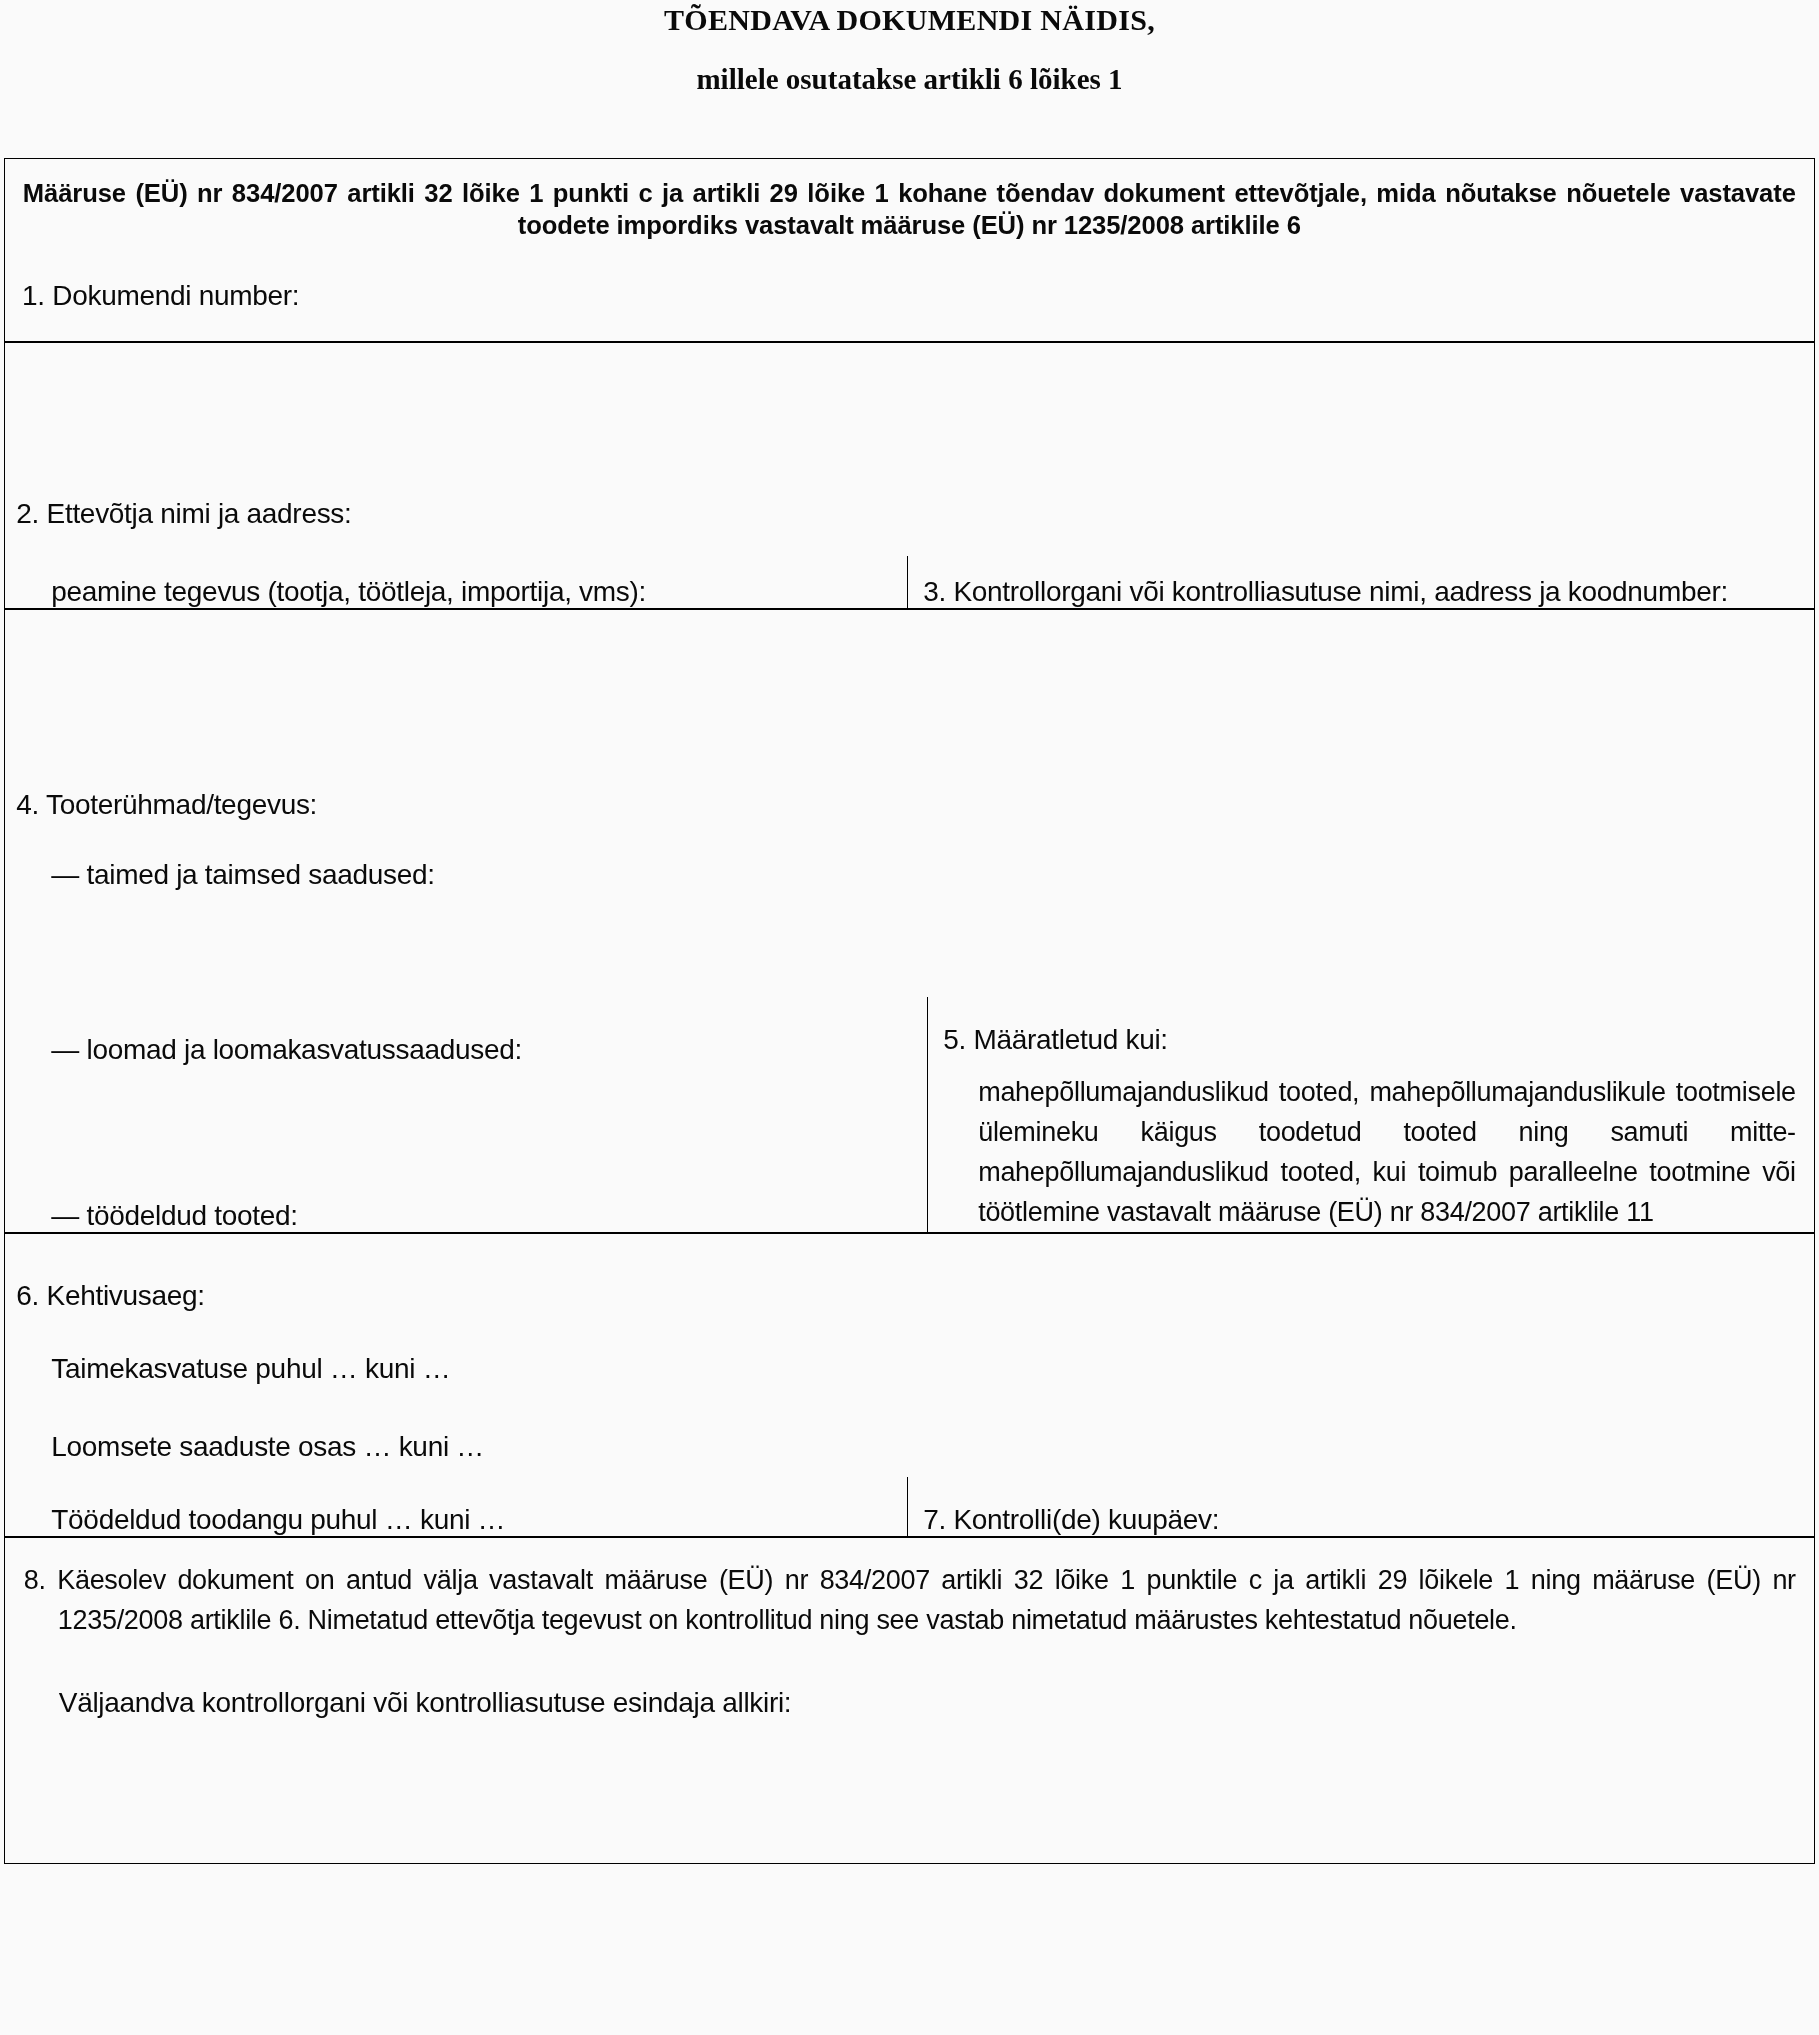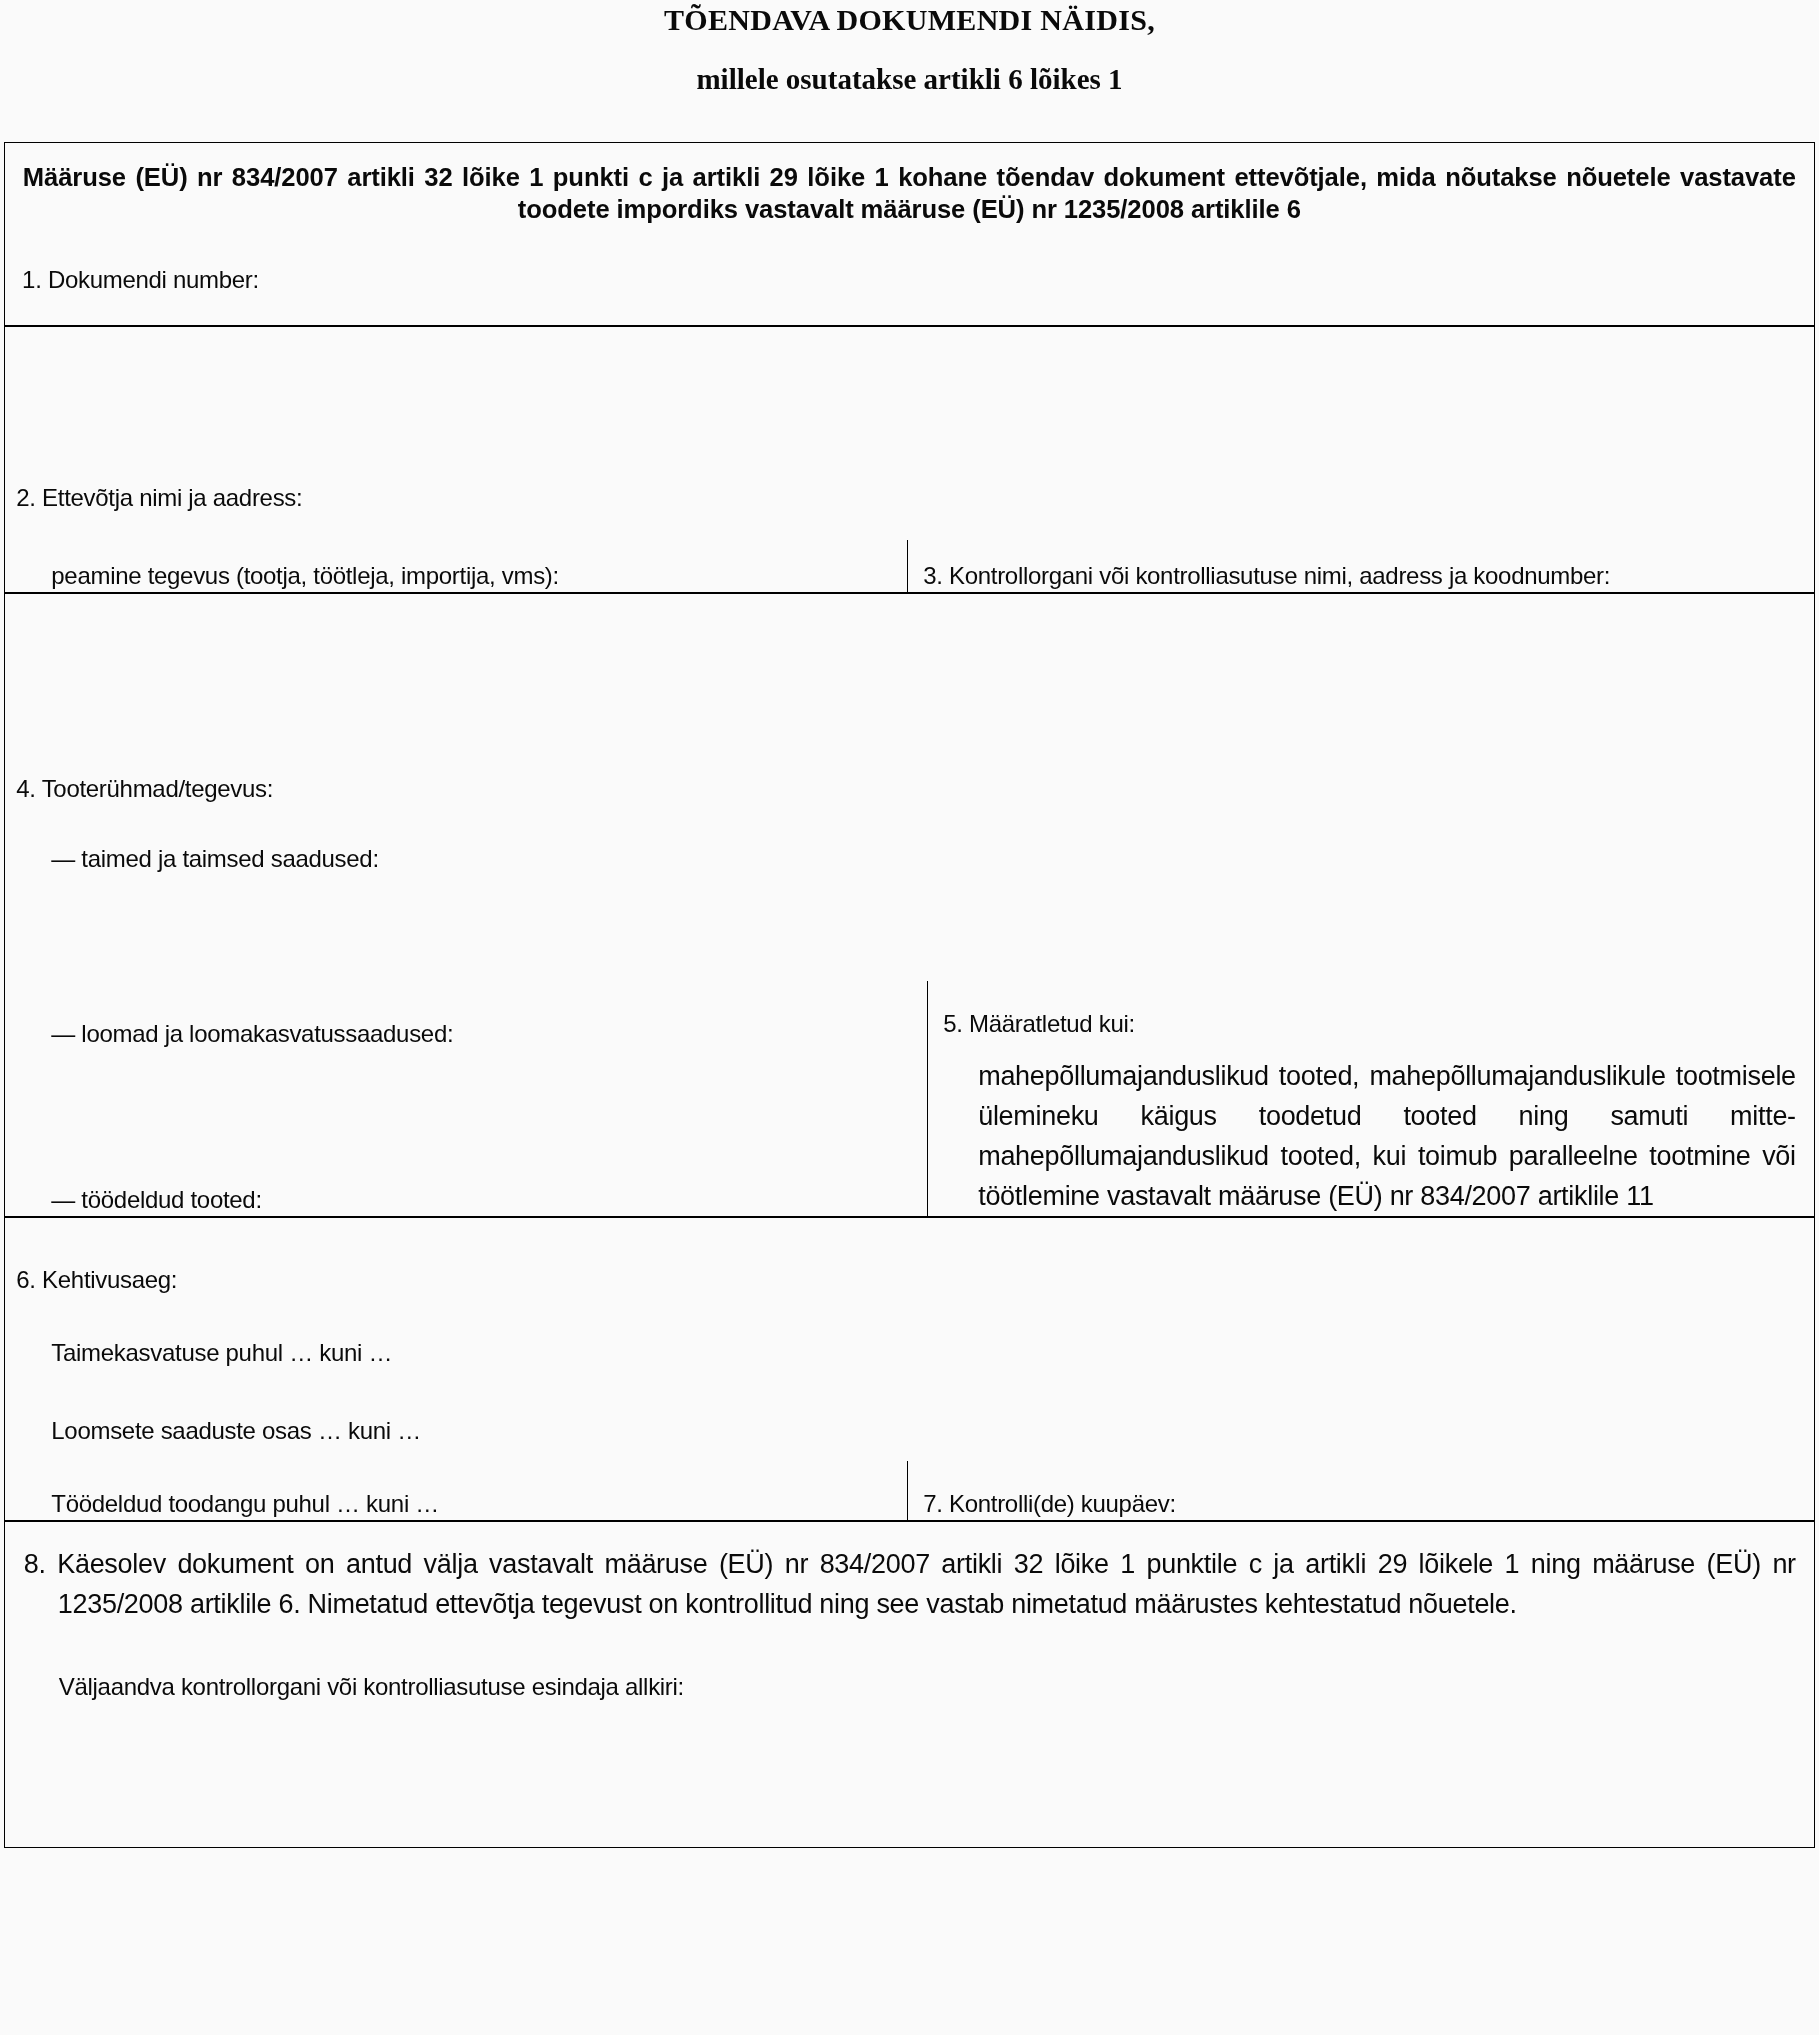--- a/index.html
+++ b/index.html
@@ -16,40 +16,40 @@
     position: absolute; top: 0; left: 0; width: 100%;
     text-align: center;
     font-family: "Liberation Serif", serif;
     font-weight: bold;
   }
   .t1 { font-size: 30px; line-height: 38px; margin-top: 1.3px; letter-spacing: 0.3px; }
   .t2 { font-size: 29px; line-height: 38px; margin-top: 21px; }
 
   
   .form-box {
-    position: absolute; left: 3.8px; top: 142px;
+    position: absolute; left: 3.8px; top: 158px;
     width: 1811px; height: 1706px;
     border: 1.9px solid #000;
     box-sizing: border-box;
     background: transparent;
   }
   .row { box-sizing: border-box; overflow: hidden; }
   .r1 { height: 182px; }
   .r2 { height: 267px; border-top: 2.6px solid #000; }
   .r3 { height: 624px; border-top: 2.6px solid #000; gap: 20px; }
   .r4 { height: 304px; border-top: 2.6px solid #000; }
   .r5 { height: 414px; border-top: 2.6px solid #000; padding: 0 18px 0 19px; }
 
   .cols { display: flex; align-items: flex-end; }
   .colL { flex: 0 0 902px; width: 902px; box-sizing: border-box; padding: 0 25.6px 0 11.5px; }
   .colR { flex: 1; box-sizing: border-box; border-left: 1.9px solid #000; padding: 0 18px 0 15.4px; }
 
   p { margin: 0; }
   .label, .sub {
-    font-size: 24px; line-height: 33px; letter-spacing: -0.3px;
+    font-size: 28px; line-height: 33px; letter-spacing: -0.3px;
   }
   .heading {
     font-weight: bold;
     font-size: 25.6px; line-height: 32px;
     margin: 18px 18px 0 18px;
     text-align: justify; text-align-last: center;
     letter-spacing: -0.1px;
   }
   .f1 { margin: 38px 0 0 17.3px; }
 

